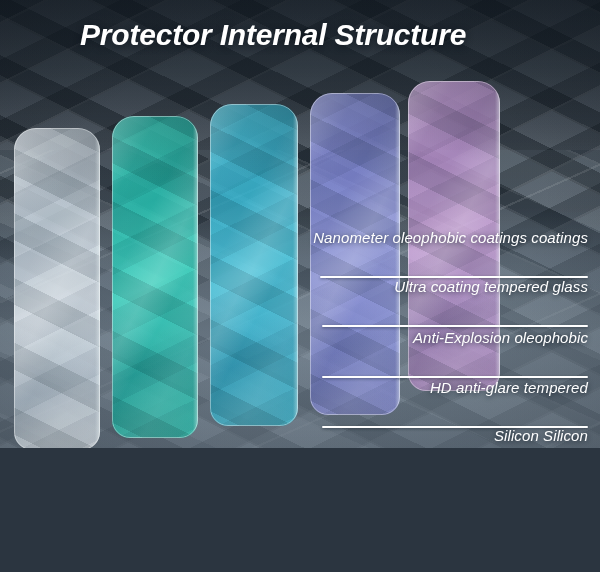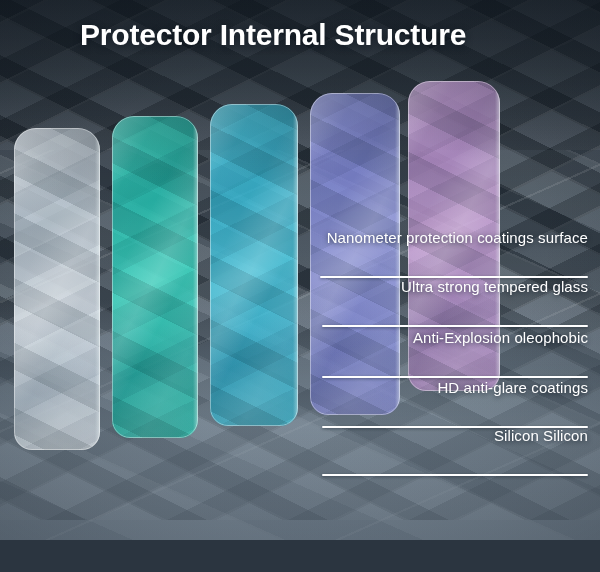--- a/index.html
+++ b/index.html
@@ -8,23 +8,24 @@
     width: 600px;
     height: 572px;
     overflow: hidden;
     font-family: "Liberation Sans", sans-serif;
     background: #2b3540;
   }
 
   #stage {
     position: relative;
     width: 600px;
-    height: 540px;
+    height: 448px;
     overflow: hidden;
     background: #be185d;
+    font-style: italic;
   }
 
   
   .bg-base {
     position: absolute;
     inset: 0;
     background:
       linear-gradient(180deg,
         #2c353f 0%,
         #38424c 14%,
@@ -331,36 +332,36 @@
       <div class="shade"></div>
       <div class="rightedge"></div>
       <div class="edge"></div>
     </div>
 
   </div>
 
   <div class="callouts">
 
     <div class="callout" id="callout-1">
-      <div class="lbl">Nanometer protection coatings surface</div>
+      <div class="lbl">Nanometer oleophobic coatings coatings</div>
       <div class="rule"></div>
     </div>
 
     <div class="callout" id="callout-2">
-      <div class="lbl">Ultra strong tempered glass</div>
+      <div class="lbl">Ultra coating tempered glass</div>
       <div class="rule"></div>
     </div>
 
     <div class="callout" id="callout-3">
       <div class="lbl">Anti-Explosion oleophobic</div>
       <div class="rule"></div>
     </div>
 
     <div class="callout" id="callout-4">
-      <div class="lbl">HD anti-glare coatings</div>
+      <div class="lbl">HD anti-glare tempered</div>
       <div class="rule"></div>
     </div>
 
     <div class="callout" id="callout-5">
       <div class="lbl">Silicon Silicon</div>
       <div class="rule"></div>
     </div>
 
   </div>
 

